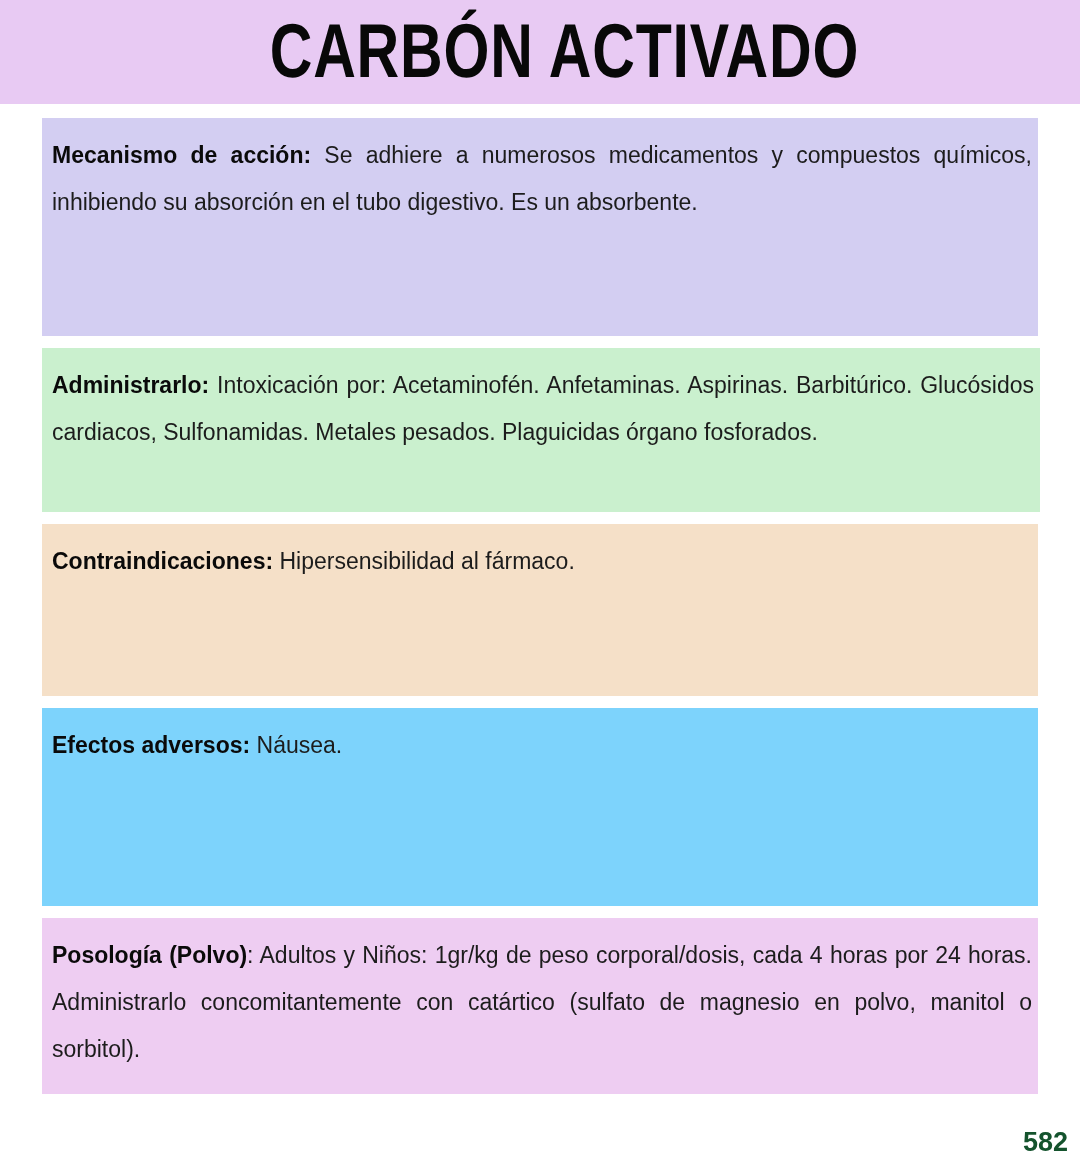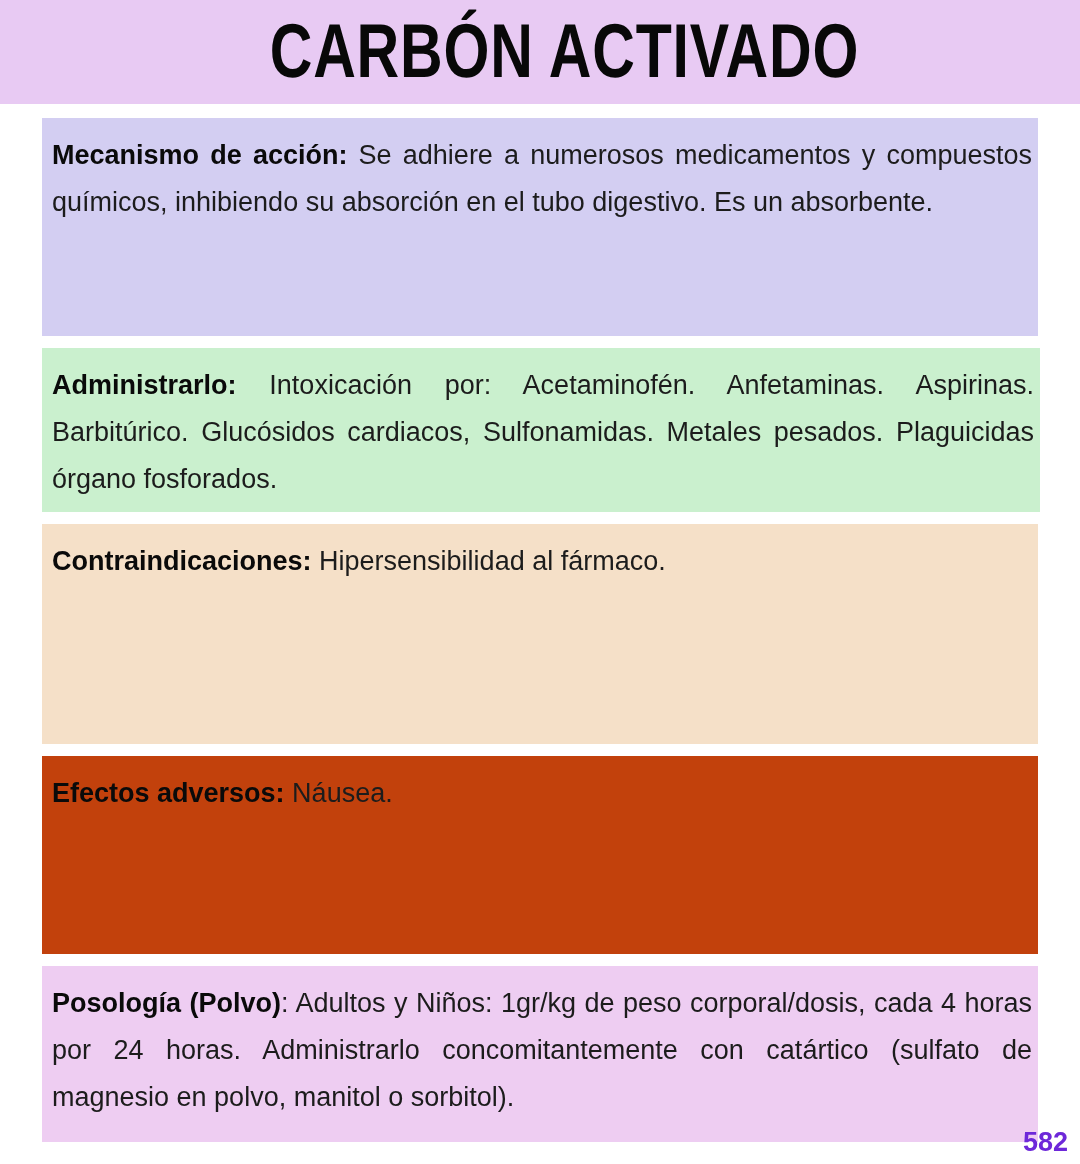--- a/index.html
+++ b/index.html
@@ -55,54 +55,54 @@
   }
 
   .block {
     position: relative;
     padding: 6px 0 0 0;
     margin-bottom: 12px;
     overflow: hidden;
   }
 
   .block-text {
-    font-size: 27px;
+    font-size: 23px;
     line-height: 47px;
     color: #1c1c1c;
     text-align: justify;
     text-justify: inter-word;
     padding: 8px 6px 6px 10px;
     hyphens: none;
   }
 
   .block-text .lead {
     font-weight: 700;
     color: #0a0a0a;
   }
 
   
   .block-mechanism   { background: #d3cef2; height: 218px; }
   .block-indications { background: #caf0ce; height: 164px; }
-  .block-contra      { background: #f5e0c8; height: 220px; }
-  .block-adverse     { background: #c2410c; height: 198px; }
+  .block-contra      { background: #f5e0c8; height: 172px; }
+  .block-adverse     { background: #7dd3fc; height: 198px; }
   .block-dosage      { background: #eecdf2; height: 176px; }
 
   
   .block-indications { width: 998px; }
 
   
   .page-number {
     position: absolute;
     right: 12px;
     bottom: 8px;
     font-family: "Liberation Sans Narrow", "Liberation Sans", sans-serif;
     font-weight: 700;
     font-size: 27px;
     line-height: 27px;
-    color: #6d28d9;
+    color: #14532d;
     letter-spacing: 0px;
   }
 </style>
 </head>
 <body>
 
 <div class="page">
 
   <div class="header-band">
     <div class="header-title">CARBÓN ACTIVADO</div>

